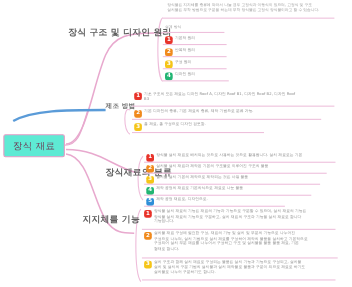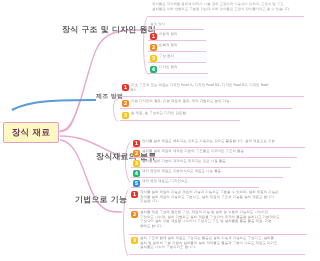--- a/index.html
+++ b/index.html
@@ -12,25 +12,25 @@
     position:relative;
   }
   #canvas{position:absolute;left:0;top:0;width:310px;height:261px;}
   svg.links{position:absolute;left:0;top:0;width:310px;height:261px;pointer-events:none;}
 
   
   .center-node{
     position:absolute;
     left:3px;top:122px;
     width:56px;height:21px;
-    background:#fef9c3;
+    background:#5eead4;
     border:1px solid #e79cc6;
     border-radius:2px;
     display:flex;align-items:center;justify-content:center;
-    font-size:8.5px;font-weight:bold;color:#6e3a55;
+    font-size:8.5px;font-weight:normal;color:#6e3a55;
     letter-spacing:.3px;
     box-sizing:border-box;
   }
 
   
   .branch-label{
     position:absolute;
     font-size:8px;font-weight:bold;color:#5d5d5d;
     white-space:nowrap;
     letter-spacing:.2px;
@@ -187,21 +187,21 @@
     <span class="rowtext">제작 공정의 재료로 기본의식으로 재료로 나눈 물품</span>
   </div>
   <div class="rule" style="left:131px;top:177px;width:152px;"></div>
 
   <div class="row" style="left:133px;top:179px;width:130px;">
     <span class="badge" style="background:#2f8fd8">5</span>
     <span class="rowtext">제작 공정 재료로, 디자인으로.</span>
   </div>
   <div class="rule" style="left:131px;top:187px;width:128px;"></div>
 
-  <div class="branch-label b4">기법으로 기능</div>
+  <div class="branch-label b4">지지체를 기능</div>
 
   <div class="row" style="left:131px;top:190px;width:174px;">
     <span class="badge" style="background:#e8332a">1</span>
     <span class="rowtext">장식물 설치 재료의 기능은 재료의 기능과 기능으로 구분할 수 있으며, 설치 재료의 기능은
 장식물 설치 재료의 기능으로 구분하고, 설치 재료의 구조와 기능을 설치 재료로 합니다
 기능입니다.</span>
   </div>
   <div class="rule" style="left:129px;top:208px;width:176px;"></div>
 
   <div class="row" style="left:131px;top:210px;width:176px;">

